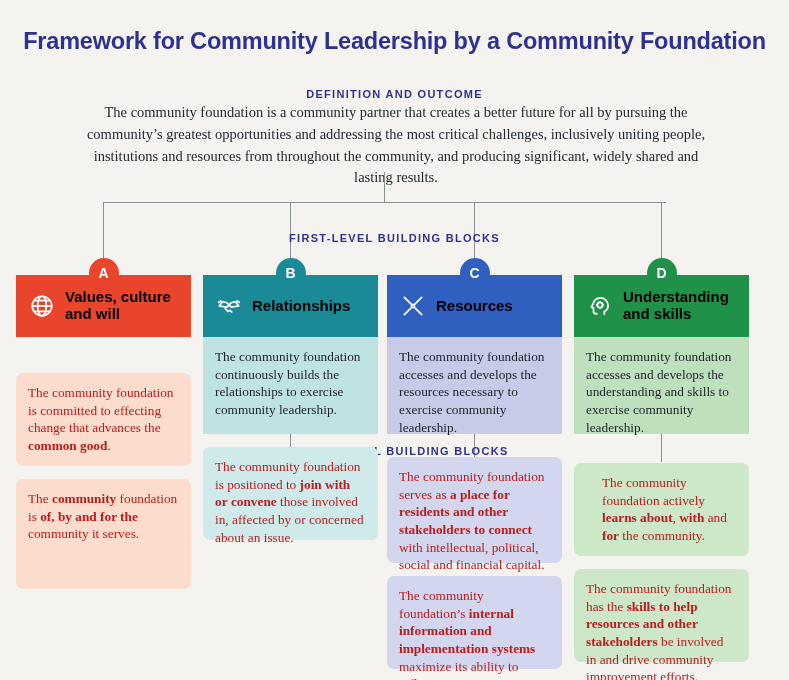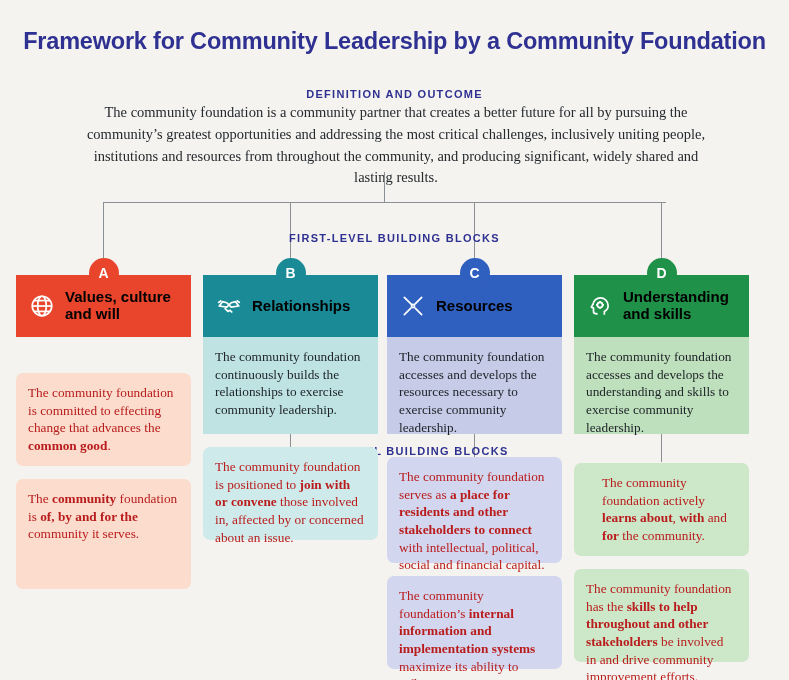--- a/index.html
+++ b/index.html
@@ -246,18 +246,18 @@
           <path d="M12 7.4v1.2M12 13.4v1.2M8.4 11h1.2M14.4 11h1.2"></path>
         </svg>
       </span>
       <span class="head-title">Understanding and skills</span>
     </div>
     <div class="body-box" style="background:#bfe0bd; height:97px;">The community foundation accesses and develops the understanding and skills to exercise community leadership.</div>
     <div class="blk" style="background:#cde7c9; height:93px; margin-top:29px;padding-left:28px;">
       <span>The community foundation actively <b>learns</b> <b>about</b>, <b>with</b> and <b>for</b> the community.</span>
     </div>
     <div class="blk" style="background:#cde7c9; height:93px;">
-      <span>The community foundation has the <b>skills to help</b> <b>throughout and other</b> <b>stakeholders</b> be involved in and drive community improvement efforts.</span>
+      <span>The community foundation has the <b>skills to help</b> <b>resources and other</b> <b>stakeholders</b> be involved in and drive community improvement efforts.</span>
     </div>
 
   </div>
 
 </div>
 
 </body></html>

